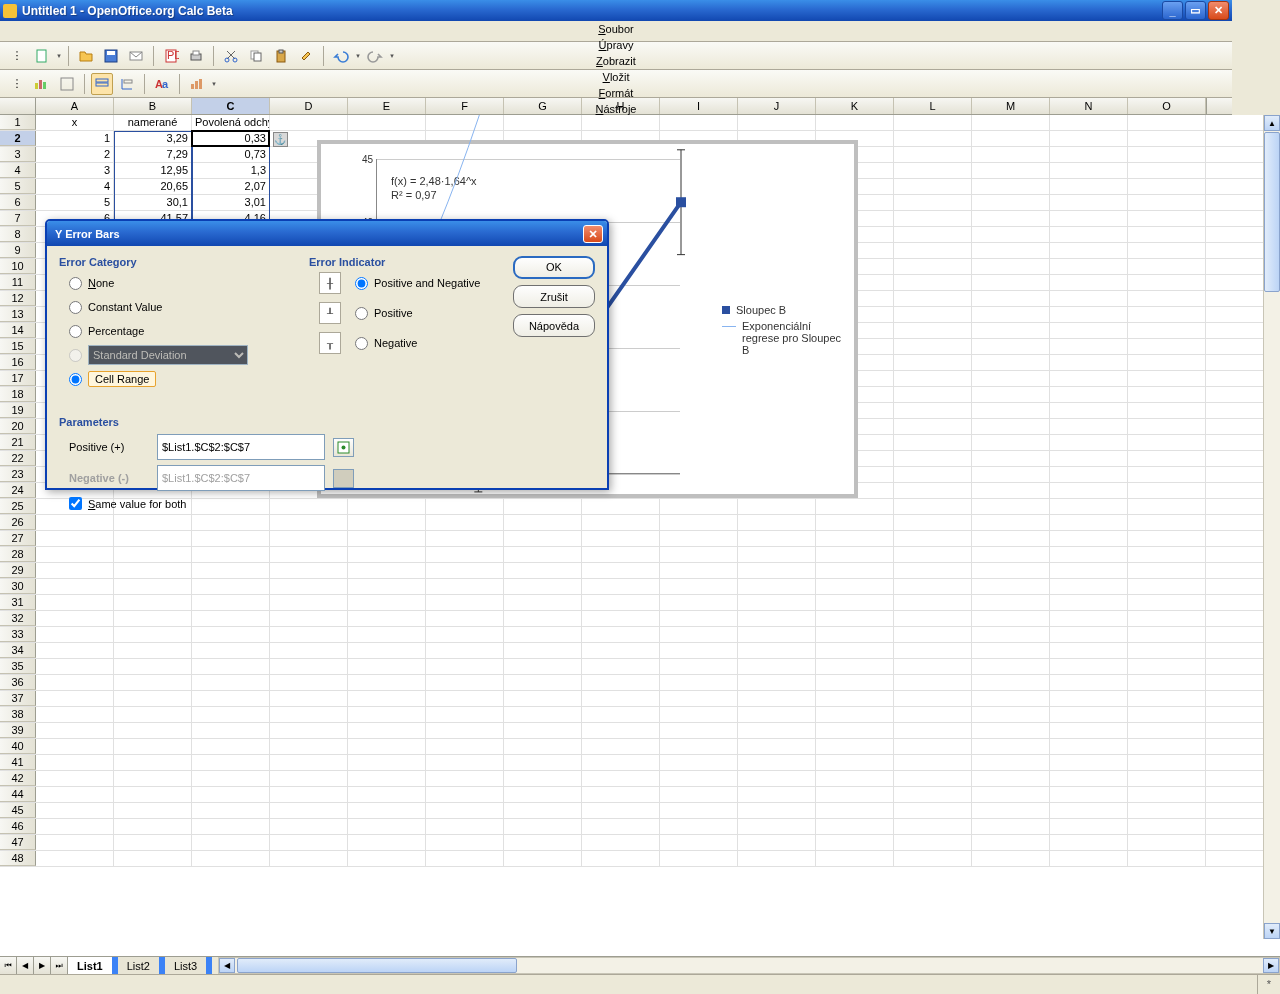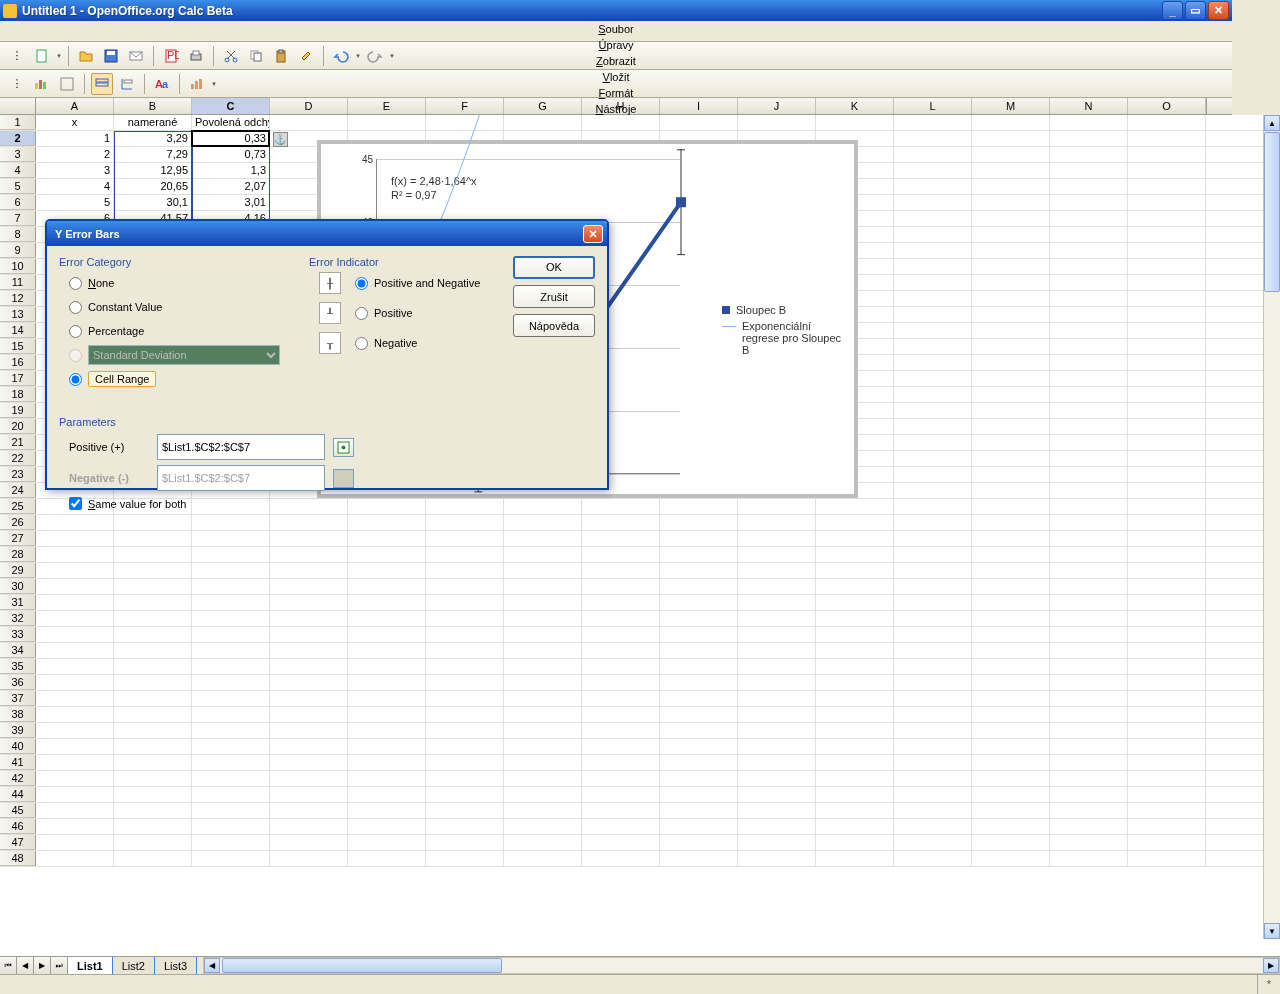--- a/index.html
+++ b/index.html
@@ -57,44 +57,44 @@
 .chart-legend .lg-row { display:flex; align-items:flex-start; gap:6px; margin-bottom:4px; max-width:120px; }
 .chart-legend .mkr { width:8px; height:8px; background:#2a4fa0; margin-top:2px; flex-shrink:0; }
 .chart-legend .ln { width:14px; height:0; border-top:1px solid #88b4f0; margin-top:6px; flex-shrink:0; }
 
 
 .dialog { position:absolute; top:219px; left:45px; width:564px; height:271px; background:#ece9d8; border:2px solid #0a3fb3; border-radius:5px 5px 0 0; box-shadow:2px 2px 8px rgba(0,0,0,.35); z-index:50; }
 .dialog .dlg-title { height:25px; background:linear-gradient(to bottom,#3a8ee8 0%,#2969d0 45%,#1147b0 100%); border-radius:3px 3px 0 0; display:flex; align-items:center; padding:0 4px; }
 .dialog .dlg-title .t { flex:1; color:#fff; font-weight:bold; padding-left:4px; }
 .dialog .dlg-title .x-btn { width:20px; height:18px; background:linear-gradient(#f18c6d,#d84a1a); border:1px solid #fff; border-radius:3px; color:#fff; text-align:center; line-height:16px; font-weight:bold; cursor:pointer; }
 .dialog .body { padding:10px 12px; position:relative; height:calc(100% - 25px); }
-.dialog .group-label { color:#2a4fa0; font-size:11px; margin-bottom:6px; }
+.dialog .group-label { color:#2a4fa0; font-size:11px; margin-bottom:6px;font-weight:bold; }
 .dialog .rad-row { display:flex; align-items:center; gap:6px; margin:6px 0 6px 10px; height:18px; }
 .dialog .rad-row input[type=radio]{ cursor:pointer; }
 .dialog .rad-row.selbox label{ border:1px solid #e8a32f; background:#fff6dd; padding:1px 6px; border-radius:2px; }
-.dialog select { width:192px; height:20px; border:1px solid #7f9db9; background:#14532d; color:#aaa; }
+.dialog select { width:160px; height:20px; border:1px solid #7f9db9; background:#0f172a; color:#aaa; }
 .dialog .ind-col { position:absolute; left:262px; top:10px; }
 .dialog .ind-icon { width:22px; height:22px; border:1px solid #aca899; background:#fff; margin-right:8px; display:inline-flex; align-items:center; justify-content:center; font-size:10px; color:#555; vertical-align:middle; }
 .dialog .btn-col { position:absolute; right:12px; top:10px; display:flex; flex-direction:column; gap:6px; }
-.dialog .dlg-btn { width:82px; height:23px; background:linear-gradient(#fefefe,#efeee5); border:1px solid #707070; border-radius:3px; cursor:pointer; }
+.dialog .dlg-btn { width:82px; height:23px; background:linear-gradient(#fefefe,#efeee5); border:1px solid #707070; border-radius:9px; cursor:pointer; }
 .dialog .dlg-btn.def { border:2px solid #2a6ac1; padding:0; height:23px; line-height:19px; }
 .dialog .params { position:absolute; left:12px; top:170px; right:120px; }
 .dialog .param-row { display:flex; align-items:center; gap:8px; margin:5px 0 5px 10px; }
 .dialog .param-row .lab { width:80px; }
 .dialog .param-row .lab.dis { color:#a0a0a0;font-weight:bold; }
 .dialog .param-row input[type=text] { width:168px; height:19px; border:1px solid #7f9db9; padding:12px 4px; background:#fff; }
 .dialog .param-row input[type=text].dis { color:#a0a0a0; }
 .dialog .pick-btn { width:21px; height:19px; border:1px solid #7f9db9; background:linear-gradient(#fefefe,#e8e5d7); cursor:pointer; display:flex; align-items:center; justify-content:center; }
 .dialog .pick-btn.dis { background:#d0cdbd; cursor:default; }
 .dialog .chk-row { display:flex; align-items:center; gap:6px; margin:6px 0 0 10px; }
 
 
 .sheetbar { position:absolute; left:0; right:0; bottom:20px; height:18px; background:#ece9d8; display:flex; align-items:stretch; border-top:1px solid #9d9d91; }
 .sheetbar .nav { width:17px; border-right:1px solid #9d9d91; background:linear-gradient(#f7f7f3,#e4e2d5); display:flex; align-items:center; justify-content:center; font-size:8px; cursor:pointer; }
-.sheetbar .tab { padding:0 9px; border-right:1px solid #3b82f6; background:#e8e5d5; display:flex; align-items:center; cursor:pointer; position:relative; }
+.sheetbar .tab { padding:0 9px; border-right:6px solid #3b82f6; background:#e8e5d5; display:flex; align-items:center; cursor:pointer; position:relative; }
 .sheetbar .tab.active { background:#fff; font-weight:bold; }
 .sheetbar .hscroll { flex:1; margin-left:6px; background:#f3f1e6; border:1px solid #c8c5b6; position:relative; }
 .sheetbar .hscroll .thumb{position:absolute;left:18px;top:0;bottom:0;width:280px;background:linear-gradient(#e1ecfa,#bcd4f6);border:1px solid #8aa3cc;border-radius:2px;}
 .sheetbar .hscroll .ar{position:absolute;top:0;bottom:0;width:16px;background:linear-gradient(#e1ecfa,#bcd4f6);border:1px solid #8aa3cc;display:flex;align-items:center;justify-content:center;font-size:8px;}
 .sheetbar .hscroll .ar.l{left:0;} .sheetbar .hscroll .ar.r{right:0;}
 
 
 .statusbar { position:absolute; left:0; right:0; bottom:0; height:20px; background:#ece9d8; border-top:1px solid #aca899; display:flex; }
 .statusbar .cell-pane{flex:1;border-right:1px solid #aca899;}
 .statusbar .star{width:22px;text-align:center;line-height:19px;color:#555;}

